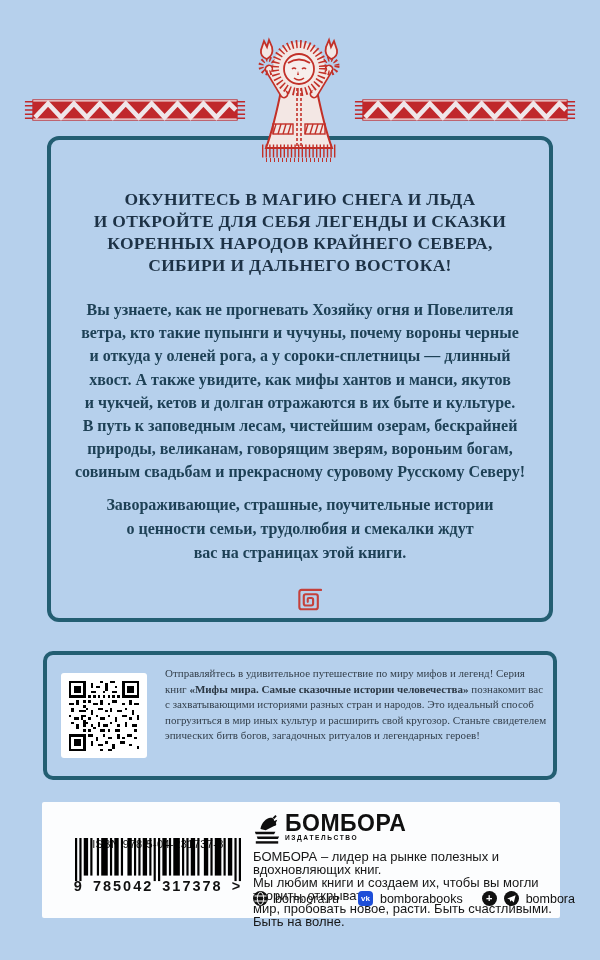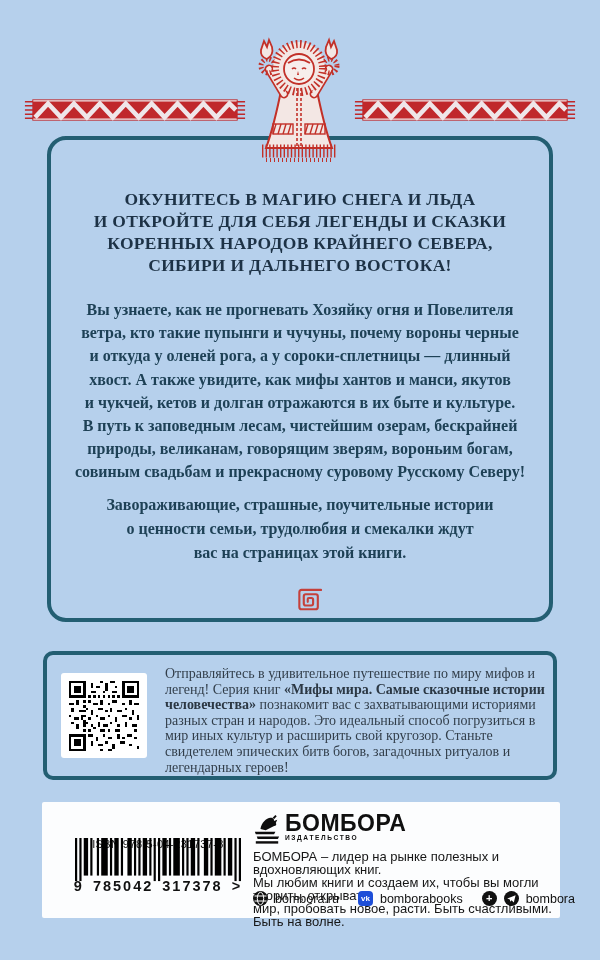--- a/index.html
+++ b/index.html
@@ -5,36 +5,36 @@
   html,body{margin:0;padding:0;}
   .page{position:relative;width:600px;height:960px;background:#b6d0ec;overflow:hidden;
         font-family:"Liberation Serif",serif;}
   
   .band{position:absolute;top:97px;width:222px;height:26px;}
   .band-left{left:24px;}
   .band-right{left:354px;}
   .figure{position:absolute;left:240px;top:28px;width:118px;height:136px;z-index:3;}
   
   .box1{position:absolute;left:47px;top:136px;width:506px;height:486px;
-        border:4px solid #235e72;border-radius:19px;box-sizing:border-box;background:transparent;}
+        border:4px solid #235e72;border-radius:12px;box-sizing:border-box;background:transparent;}
   .heading{margin-top:48px;text-align:center;color:#1d3246;font-weight:bold;
            font-size:17.5px;line-height:22px;letter-spacing:.3px;}
   .para1{margin-top:22px;text-align:center;color:#1e4156;font-weight:bold;
          font-size:16px;line-height:23.2px;}
   .para2{margin-top:9px;text-align:center;color:#1e4156;font-weight:bold;
          font-size:16px;line-height:24px;}
   .spiral{position:absolute;left:246px;top:448px;width:25px;height:24px;}
   
   .box2{position:absolute;left:43px;top:651px;width:514px;height:129px;
         border:4px solid #235e72;border-radius:10px;box-sizing:border-box;}
   .qr-wrap{position:absolute;left:14px;top:18px;width:86px;height:85px;background:#fff;
            border-radius:3px;display:flex;align-items:center;justify-content:center;}
   .qr-wrap svg{width:70px;height:70px;}
   .box2-text{position:absolute;left:118px;top:11px;width:382px;color:#323e4a;
-             font-size:14px;line-height:15.6px;text-align:left;}
+             font-size:11px;line-height:15.6px;text-align:left;}
   .box2-text b{font-weight:bold;color:#2b3743;}
   
   .footer{position:absolute;left:42px;top:802px;width:518px;height:116px;background:#fcfdfe;
           border-radius:2px;font-family:"Liberation Sans",sans-serif;color:#1a1a1a;}
   .isbn{position:absolute;left:31px;top:36px;width:170px;text-align:center;
         font-size:11px;letter-spacing:.4px;color:#111;}
   .barcode{position:absolute;left:33px;top:36px;width:166px;height:44px;}
   .ean{position:absolute;left:18px;top:76px;width:196px;display:flex;justify-content:center;
        gap:9px;font-size:14.5px;font-weight:bold;letter-spacing:2px;color:#111;}
   .logo{position:absolute;left:211px;top:11px;display:flex;align-items:flex-start;}

